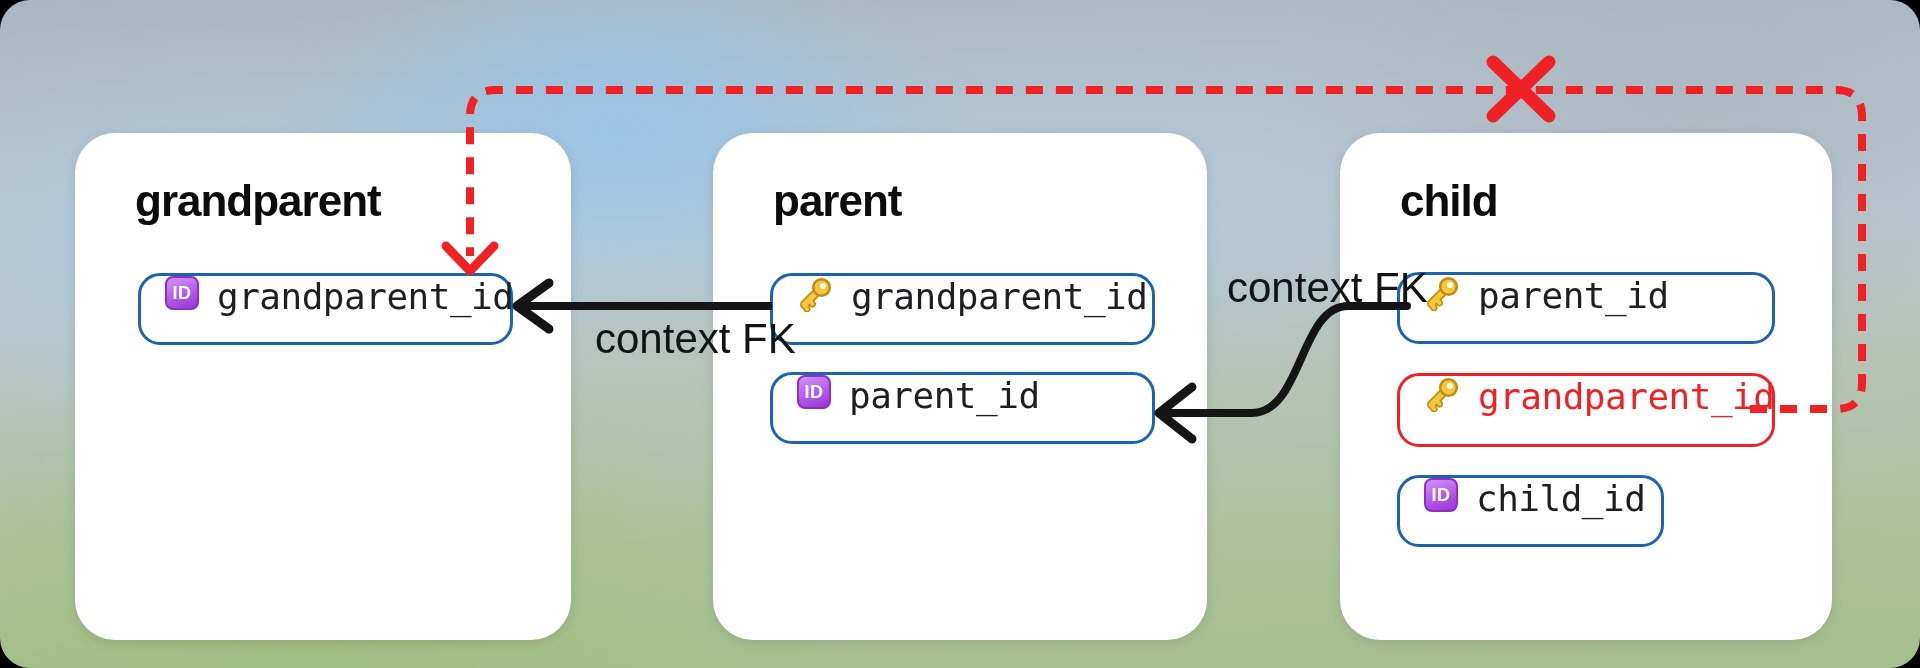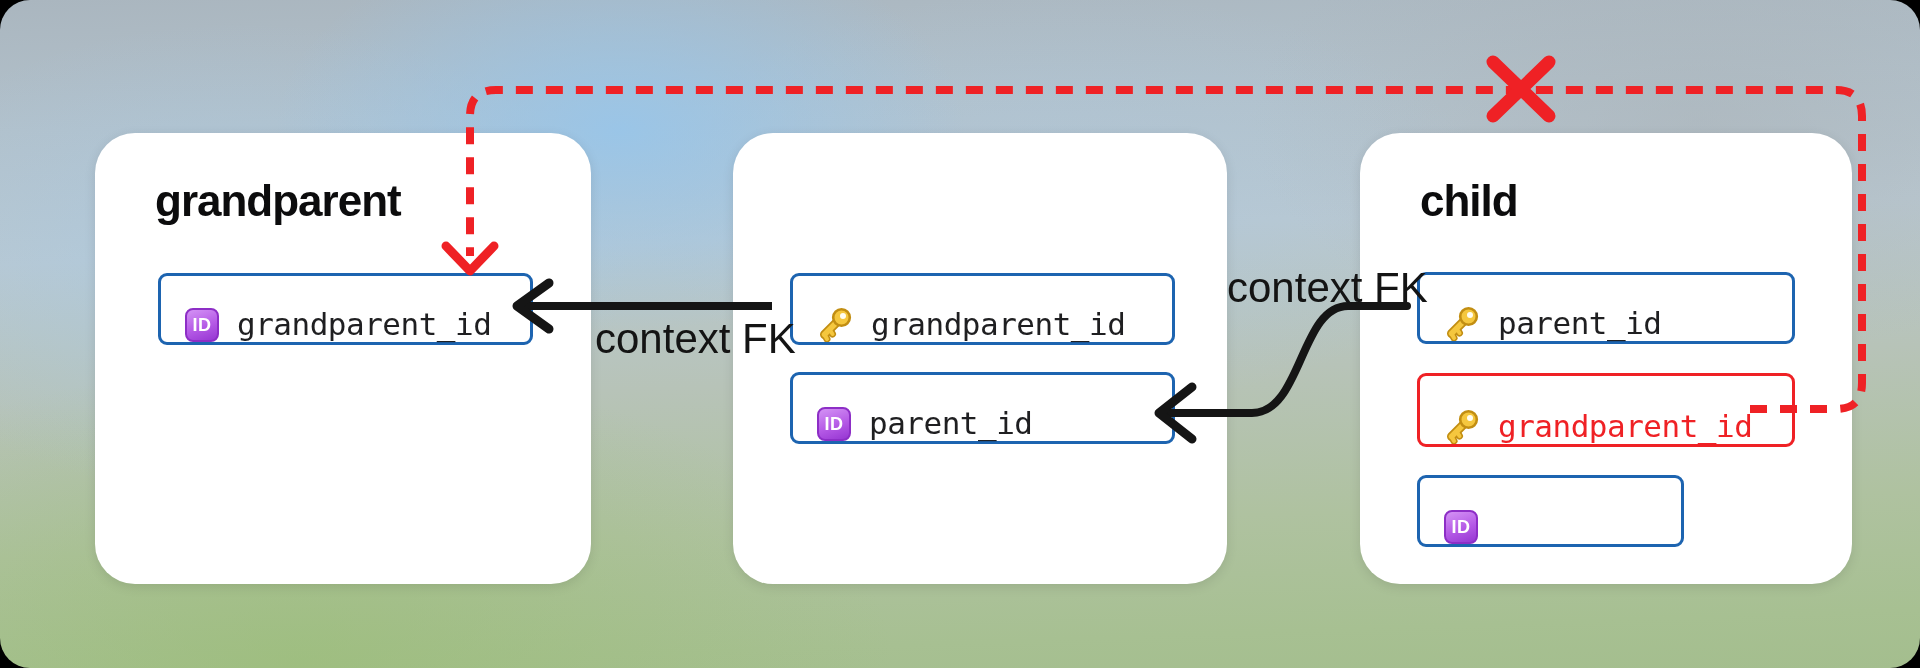--- a/index.html
+++ b/index.html
@@ -6,32 +6,32 @@
             font-family:"Liberation Sans",sans-serif;}
   .screen{position:relative;width:1920px;height:668px;border-radius:30px;overflow:hidden;
     background:
       radial-gradient(480px 280px at 620px 130px, rgba(148,198,238,0.80), rgba(148,198,238,0) 72%),
       radial-gradient(560px 340px at 240px 260px, rgba(165,202,232,0.50), rgba(165,202,232,0) 70%),
       radial-gradient(620px 300px at 1060px 200px, rgba(170,200,225,0.40), rgba(170,200,225,0) 70%),
       radial-gradient(760px 380px at 300px 660px, rgba(150,188,110,0.50), rgba(150,188,110,0) 78%),
       radial-gradient(600px 320px at 1700px 120px, rgba(168,174,178,0.45), rgba(168,174,178,0) 75%),
       linear-gradient(178deg,#aab6bf 0%, #b2c1cb 18%, #b9c8d1 36%, #b7c3b8 56%, #afc2a0 76%, #a7c092 92%, #a4be8e 100%);
   }
-  .card{position:absolute;top:133px;height:451px;background:#fff;border-radius:40px;
-        box-shadow:0 3px 12px rgba(0,0,0,0.10);z-index:1;margin-left:20px;}
+  .card{position:absolute;top:133px;height:507px;background:#fff;border-radius:40px;
+        box-shadow:0 3px 12px rgba(0,0,0,0.10);z-index:1;}
   #card-grandparent{left:75px;width:496px;}
   #card-parent{left:713px;width:494px;}
   #card-child{left:1340px;width:492px;}
   .card-title{position:absolute;left:60px;top:46px;font-size:44px;font-weight:700;
               letter-spacing:-1px;color:#0c0c0d;line-height:1;}
   .pill{position:absolute;height:72px;box-sizing:border-box;background:#fff;
-        border:3.5px solid #1d64b0;border-radius:9px;display:flex;align-items:flex-end;
+        border:3.5px solid #1d64b0;border-radius:22px;display:flex;align-items:flex-start;
         gap:18px;padding:0 18px 0 24px;}
   .pill .pill-text{font-family:"DejaVu Sans Mono","Liberation Mono",monospace;
-        font-size:31px;color:#1f1f21;letter-spacing:-0.5px;white-space:nowrap;}
+        font-size:36px;color:#1f1f21;letter-spacing:-0.5px;white-space:nowrap;}
   .pill.error{border-color:#ef2125;}
   .pill.error .pill-text{color:#ef2125;}
   .g1{left:63px;top:140px;width:375px;}
   .p1{left:57px;top:140px;width:385px;}
   .p2{left:57px;top:239px;width:385px;}
   .c1{left:57px;top:139px;width:378px;}
   .c2{left:57px;top:240px;width:378px;height:74px;}
   .c3{left:57px;top:342px;width:267px;}
   .id-badge{flex:0 0 auto;width:34px;height:34px;border-radius:8px;box-sizing:border-box;
         background:linear-gradient(160deg,#d493f5 0%,#b55ae6 55%,#9636d2 100%);
@@ -78,20 +78,21 @@
 
   <div class="card" id="card-grandparent">
     <div class="card-title">grandparent</div>
     <div class="pill g1">
       <span class="id-badge">ID</span>
       <span class="pill-text">grandparent_id</span>
     </div>
   </div>
 
   <div class="card" id="card-parent">
+    <div class="card-title">parent</div>
     <div class="pill p1">
       <svg class="key-icon" viewBox="0 0 36 36">
         <path d="M19 17 L7.5 28.5" stroke="#c28e12" stroke-width="9" stroke-linecap="round"></path>
         <path d="M12.5 23.5 L15.5 28" stroke="#c28e12" stroke-width="7" stroke-linecap="round"></path>
         <path d="M7.5 28.5 L10 33" stroke="#c28e12" stroke-width="7" stroke-linecap="round"></path>
         <path d="M19 17 L7.5 28.5" stroke="#f5c73e" stroke-width="5.5" stroke-linecap="round"></path>
         <path d="M12.5 23.5 L15.5 28" stroke="#f5c73e" stroke-width="4" stroke-linecap="round"></path>
         <path d="M7.5 28.5 L10 33" stroke="#f5c73e" stroke-width="4" stroke-linecap="round"></path>
         <circle cx="24.5" cy="11.5" r="8.3" fill="#f5c73e" stroke="#c28e12" stroke-width="2.6"></circle>
         <circle cx="26" cy="10" r="3" fill="#fffdf2"></circle>
@@ -127,16 +128,17 @@
         <path d="M19 17 L7.5 28.5" stroke="#f5c73e" stroke-width="5.5" stroke-linecap="round"></path>
         <path d="M12.5 23.5 L15.5 28" stroke="#f5c73e" stroke-width="4" stroke-linecap="round"></path>
         <path d="M7.5 28.5 L10 33" stroke="#f5c73e" stroke-width="4" stroke-linecap="round"></path>
         <circle cx="24.5" cy="11.5" r="8.3" fill="#f5c73e" stroke="#c28e12" stroke-width="2.6"></circle>
         <circle cx="26" cy="10" r="3" fill="#fffdf2"></circle>
       </svg>
       <span class="pill-text">grandparent_id</span>
     </div>
     <div class="pill c3">
       <span class="id-badge">ID</span>
+      <span class="pill-text">child_id</span>
     </div>
   </div>
 
 </div>
 
 </body></html>

